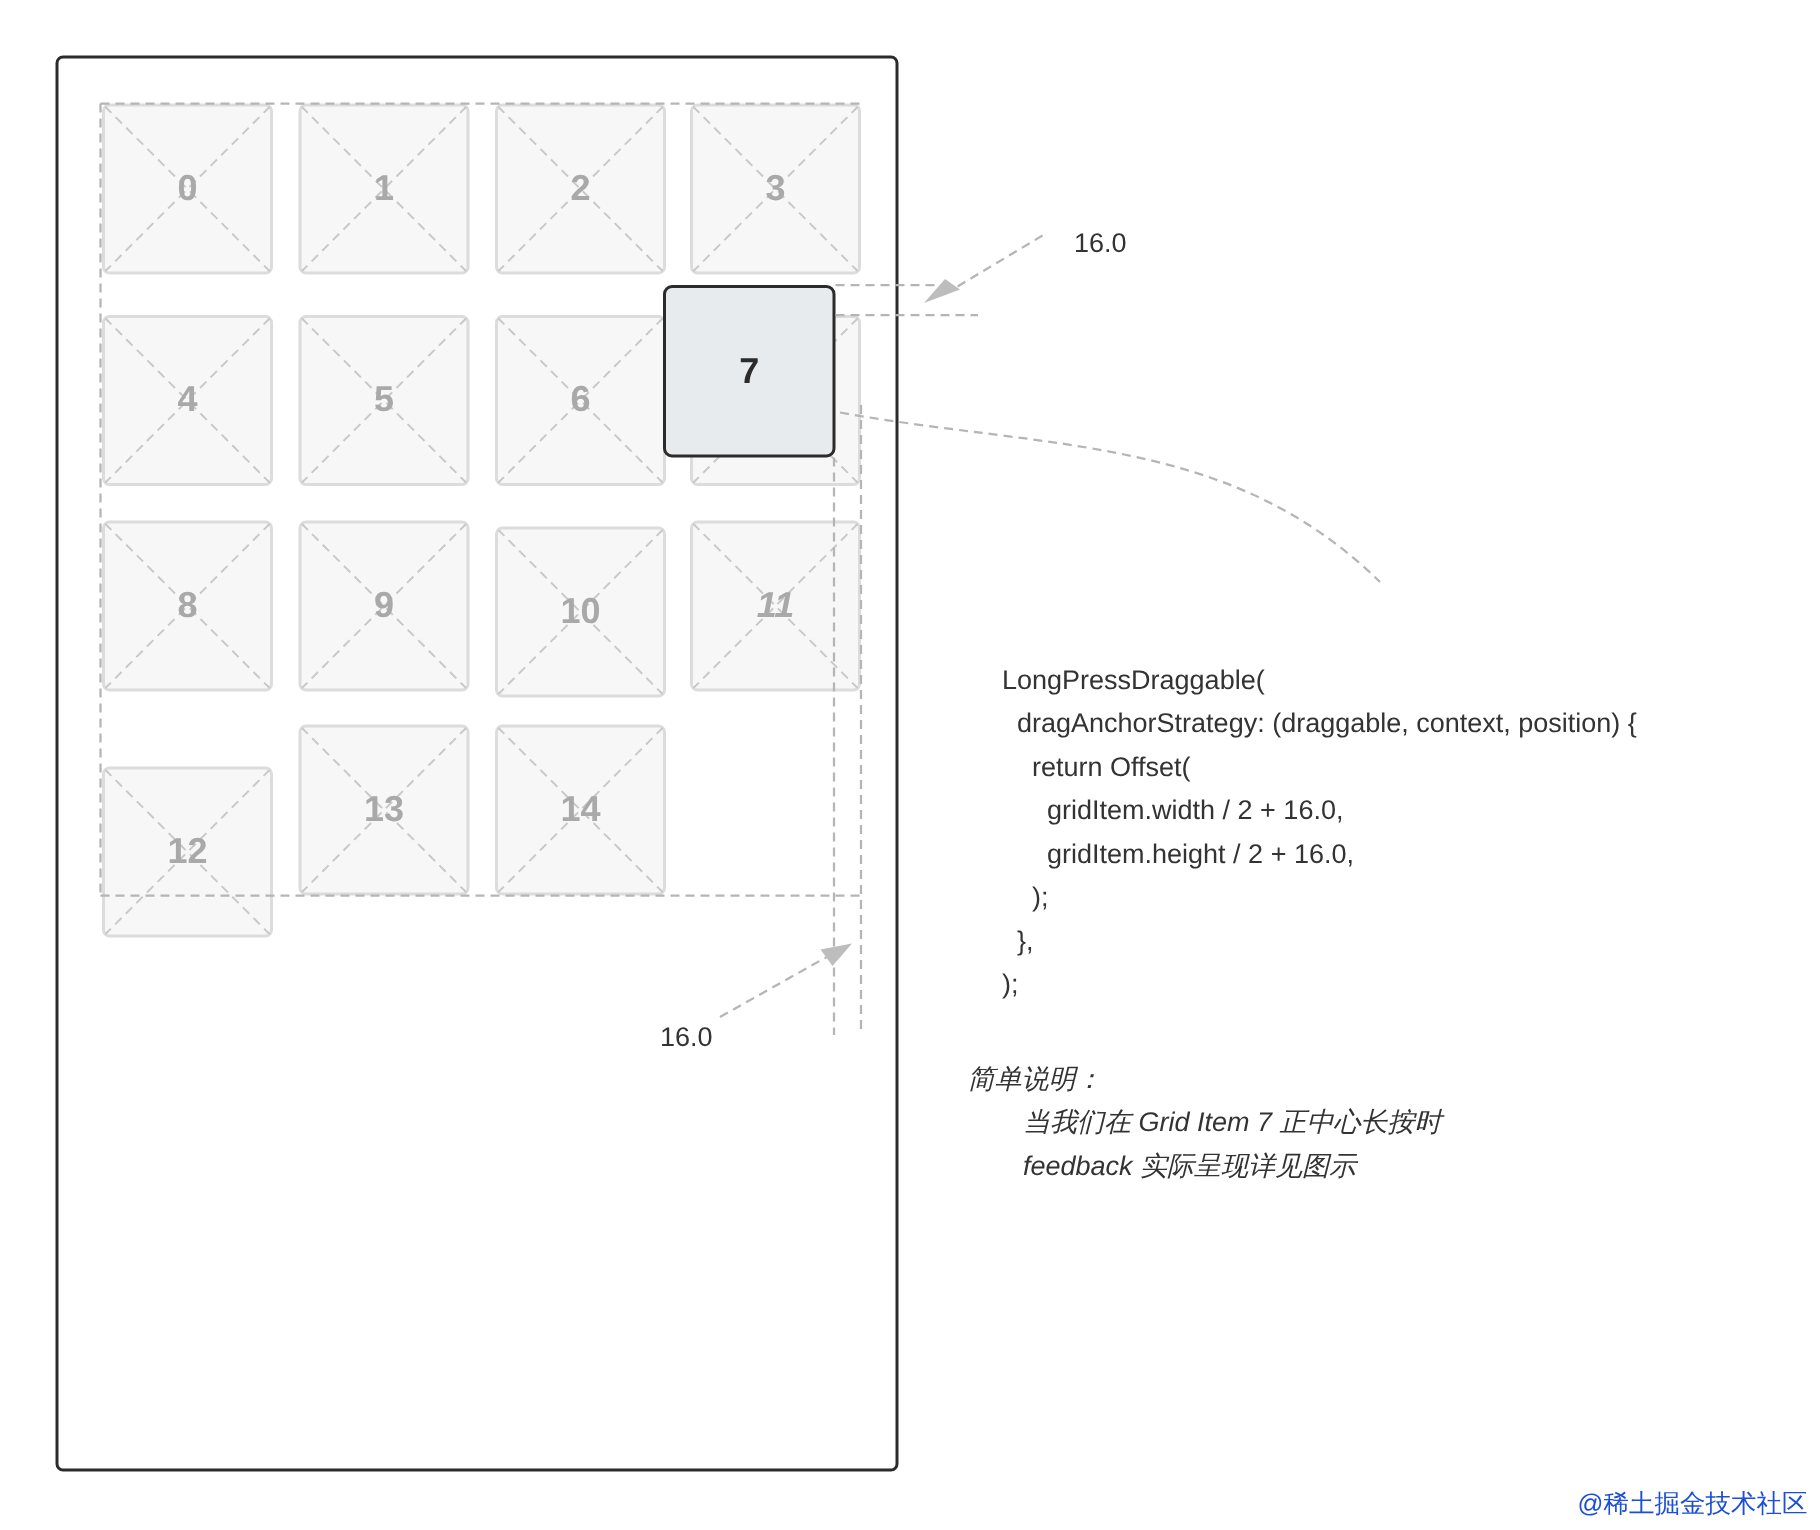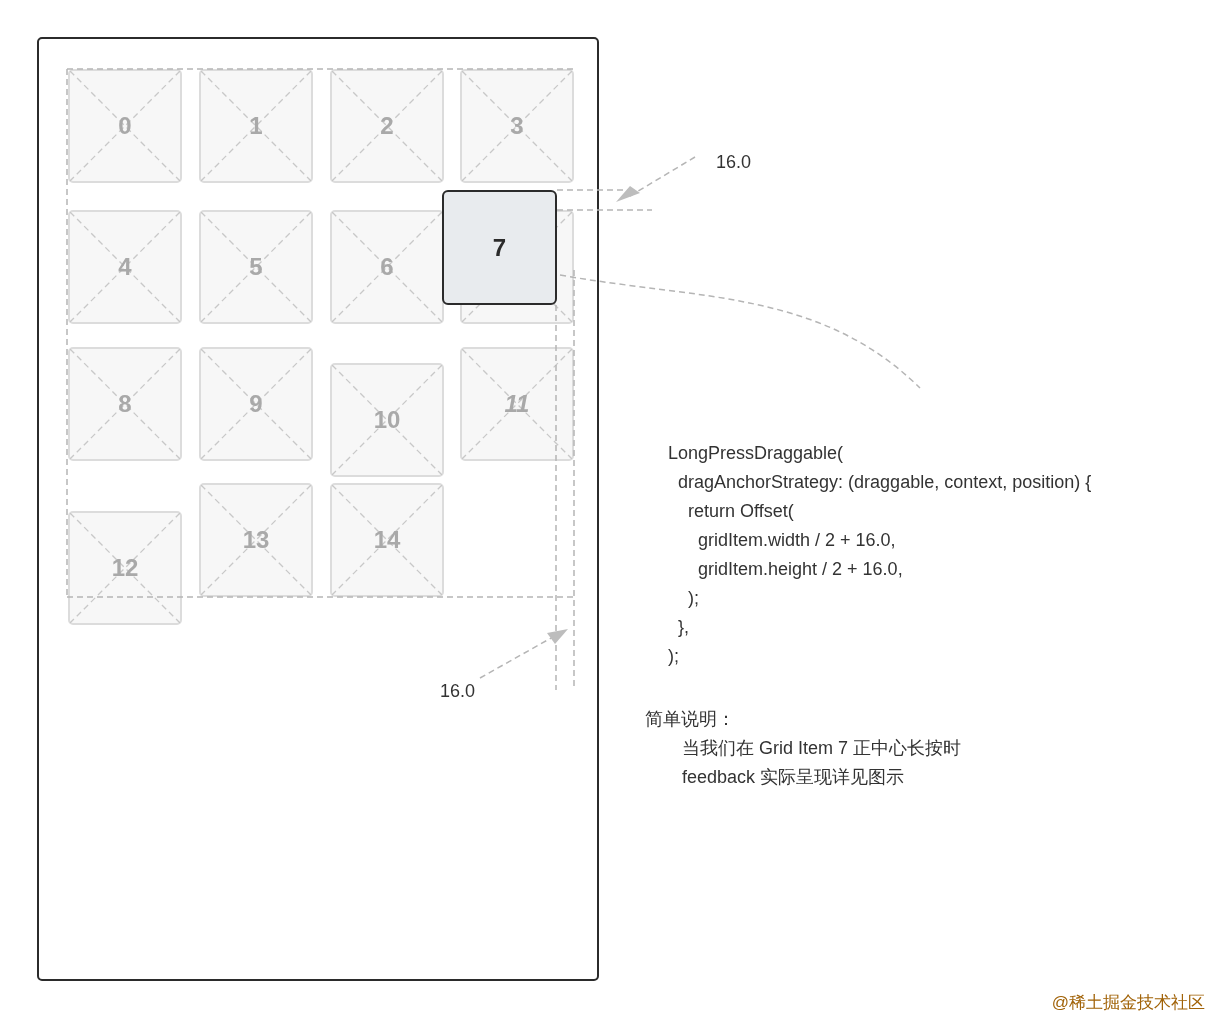--- a/index.html
+++ b/index.html
@@ -5,22 +5,22 @@
   html,body{margin:0;padding:0;background:#fff;}
   body{width:1213px;height:1020px;position:relative;overflow:hidden;font-family:"Liberation Sans",sans-serif;}
   .phone{position:absolute;left:37px;top:37px;width:562px;height:944px;border:2px solid #2b2b2b;border-radius:5px;box-sizing:border-box;}
   .tile{position:absolute;width:114px;height:114px;box-sizing:border-box;border:2px solid #dcdcdc;border-radius:5px;background:#f7f7f7;}
   .tile svg{position:absolute;left:0;top:0;}
   .tile .num{position:absolute;left:0;top:0;width:100%;height:100%;display:flex;align-items:center;justify-content:center;font-size:24px;font-weight:bold;color:#a9a9a9;}
   .drag{position:absolute;left:442px;top:190px;width:115px;height:115px;box-sizing:border-box;border:2px solid #2b2b2b;border-radius:6px;background:#e8ebee;display:flex;align-items:center;justify-content:center;font-size:24px;font-weight:bold;color:#2b2b2b;}
   .overlay{position:absolute;left:0;top:0;}
   .label{position:absolute;font-size:18px;color:#333;}
   .code{position:absolute;left:668px;top:410px;font-size:18px;color:#333;line-height:29px;white-space:pre;}
-  .note{position:absolute;left:645px;top:676px;font-size:18px;color:#333;line-height:29px;white-space:pre;}
-  .watermark{position:absolute;right:8px;bottom:6px;font-size:17px;color:#a16207;}
+  .note{position:absolute;left:645px;top:676px;font-style:italic;font-size:18px;color:#333;line-height:29px;white-space:pre;}
+  .watermark{position:absolute;right:8px;bottom:6px;font-size:17px;color:#1d4ed8;}
 </style>
 </head>
 <body>
 
 <div class="phone"></div>
 
 <div id="grid">
     <div class="tile" style="left: 68px; top: 69px;">
       <svg width="110" height="110">
         <g stroke="#c8c8c8" stroke-width="1.3" stroke-dasharray="6,4">
@@ -104,21 +104,21 @@
     </div>
     <div class="tile" style="left: 199px; top: 347px;">
       <svg width="110" height="110">
         <g stroke="#c8c8c8" stroke-width="1.3" stroke-dasharray="6,4">
           <line x1="0" y1="0" x2="110" y2="110"></line>
           <line x1="110" y1="0" x2="0" y2="110"></line>
         </g>
       </svg>
       <div class="num">9</div>
     </div>
-    <div class="tile" style="left: 330px; top: 363px; padding-left: 28px;">
+    <div class="tile" style="left: 330px; top: 351px; padding-left: 28px;">
       <svg width="110" height="110">
         <g stroke="#c8c8c8" stroke-width="1.3" stroke-dasharray="6,4">
           <line x1="0" y1="0" x2="110" y2="110"></line>
           <line x1="110" y1="0" x2="0" y2="110"></line>
         </g>
       </svg>
       <div class="num">10</div>
     </div>
     <div class="tile" style="left: 460px; top: 347px; font-style: italic;">
       <svg width="110" height="110">

